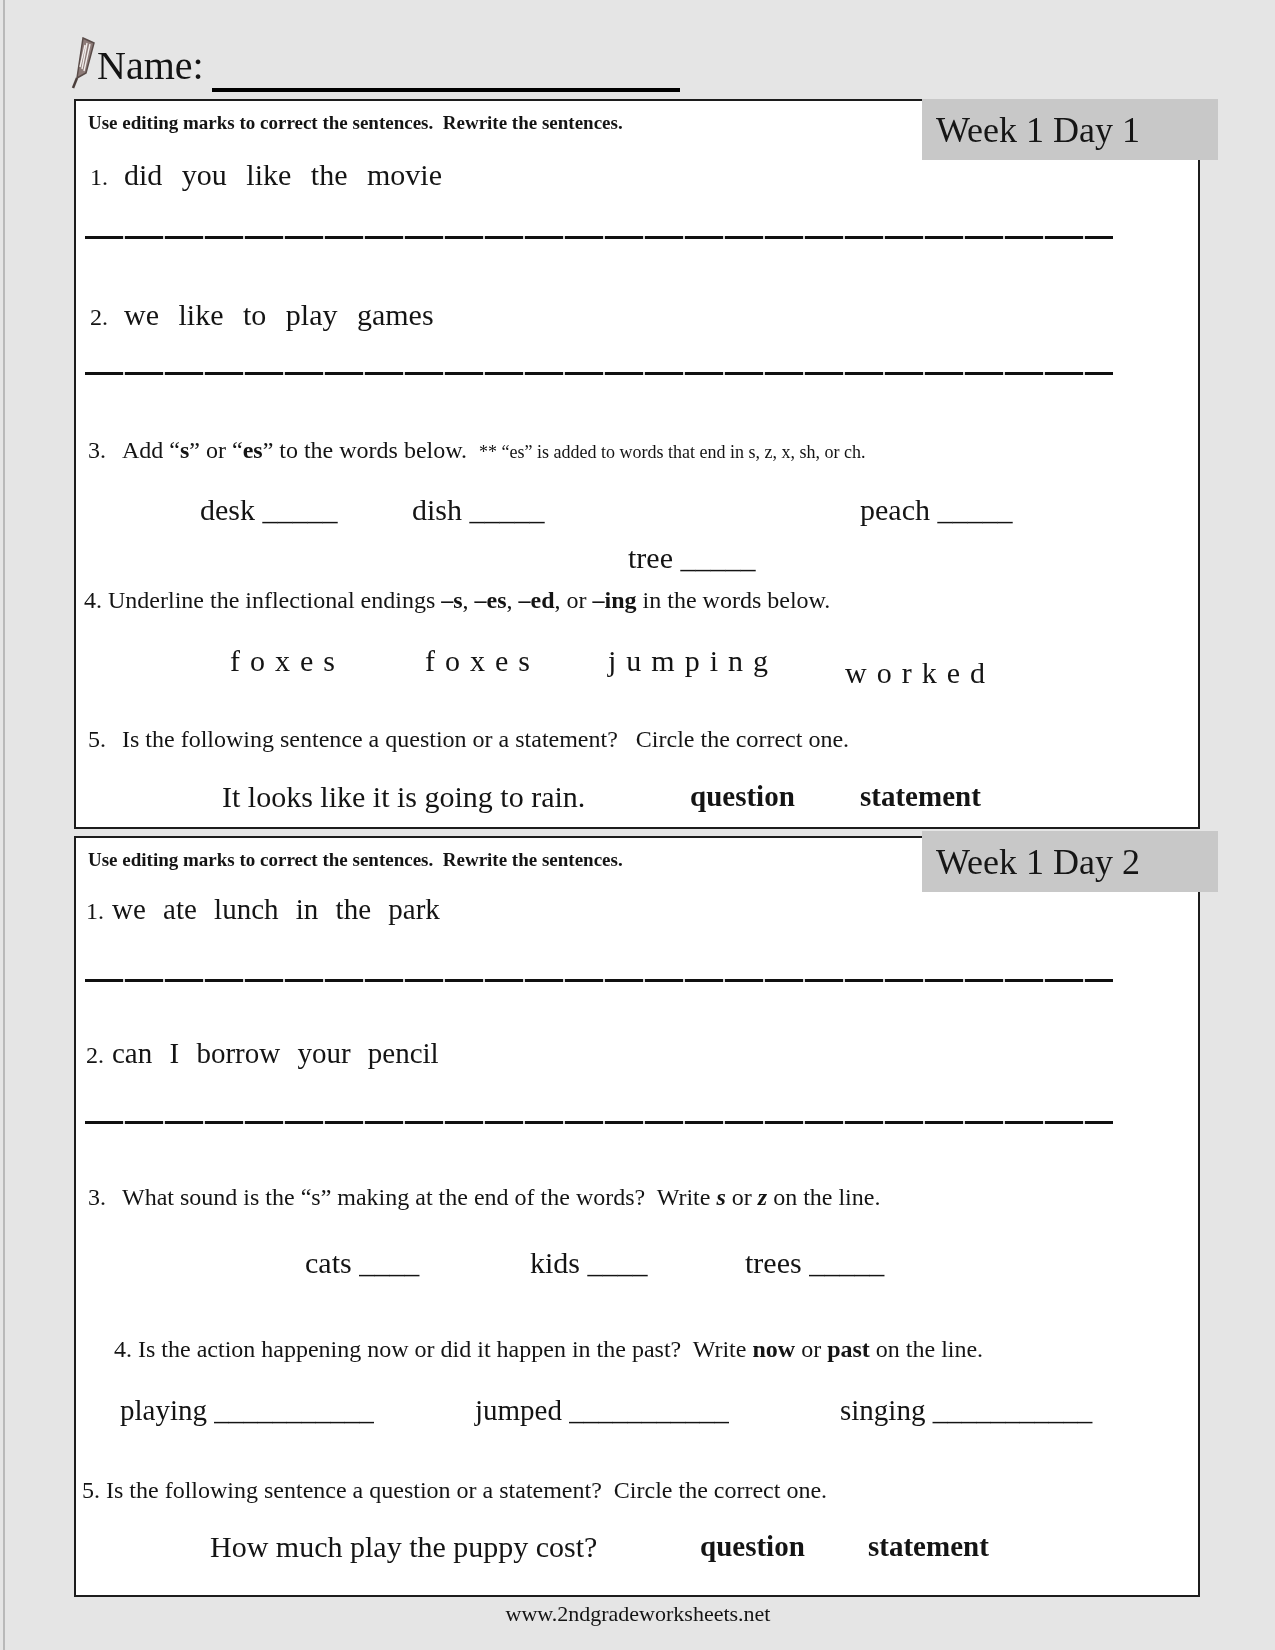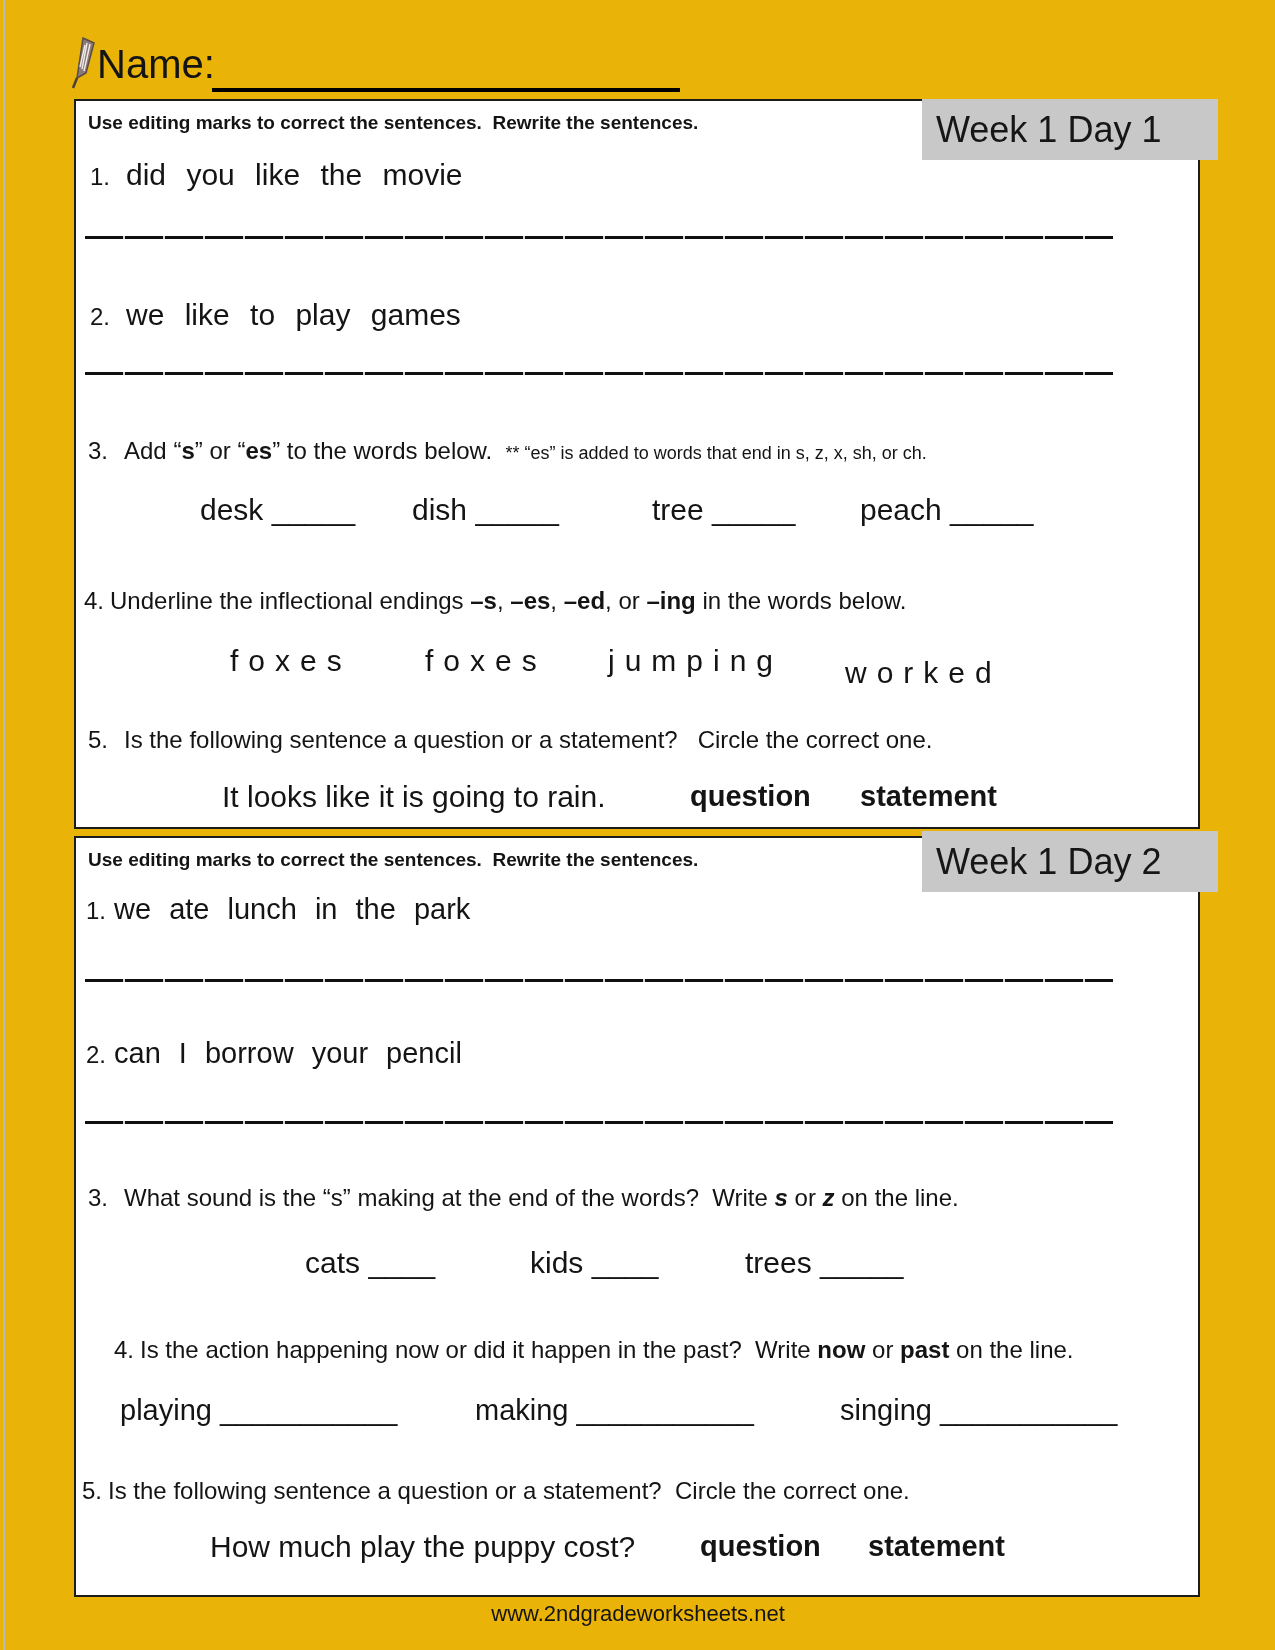--- a/index.html
+++ b/index.html
@@ -1,18 +1,18 @@
 <!DOCTYPE html>
 <html><head>
 <meta charset="utf-8">
 <style>
   html,body { margin:0; padding:0; background:#ffffff; }
   .page {
-    position:relative; width:1275px; height:1650px; background:#eab308;
-    font-family:Liberation Sans, sans-serif; color:#141414; overflow:hidden;
+    position:relative; width:1275px; height:1650px; background:#e5e5e5;
+    font-family:Liberation Serif, serif; color:#141414; overflow:hidden;
   }
   .scan-edge { position:absolute; left:3px; top:0; width:2px; height:1650px; background:#b9b9b9; }
 
   .abs { position:absolute; }
   .pre { white-space:pre; }
 
   
   .name-label { left:97px; top:42px; font-size:40px; }
   .name-line  { left:212px; top:50px; width:468px; height:38px; border-bottom:4px solid #000; }
   .quill { left:68px; top:36px; }
@@ -90,21 +90,21 @@
     <span class="sent">we like to play games</span>
   </div>
   <div class="abs write-line" style="top:372px;"></div>
 
   <div class="abs qline" style="left:88px; top:437px;">
     <span class="qnum">3.</span><span class="pre">Add “</span><span class="b pre">s</span><span class="pre">” or “</span><span class="b pre">es</span><span class="pre">” to the words below.  </span><span class="note">** “es” is added to words that end in s, z, x, sh, or ch.</span>
   </div>
   <div class="abs wordrow" style="top:493px;">
     <span class="witem" style="left:200px;"><span>desk</span> <span class="blank">_____</span></span>
     <span class="witem" style="left:412px;"><span>dish</span> <span class="blank">_____</span></span>
-    <span class="witem" style="left:652px;"><span>tree</span> <span class="blank">_____</span></span>
+    <span class="witem" style="left:628px;margin-top:48px;"><span>tree</span> <span class="blank">_____</span></span>
     <span class="witem" style="left:860px;"><span>peach</span> <span class="blank">_____</span></span>
   </div>
 
   <div class="abs qline" style="left:84px; top:587px;">
     <span class="qnum" style="margin-right:6px;">4.</span><span class="pre">Underline the inflectional endings </span><span class="b pre">–s</span><span class="pre">, </span><span class="b pre">–es</span><span class="pre">, </span><span class="b pre">–ed</span><span class="pre">, or </span><span class="b pre">–ing</span><span class="pre"> in the words below.</span>
   </div>
   <div class="abs wordrow" style="top:644px;">
     <span class="witem spaced" style="left:230px;">foxes</span>
     <span class="witem spaced" style="left:425px;">foxes</span>
     <span class="witem spaced" style="left:608px;">jumping</span>
@@ -141,21 +141,21 @@
     <span class="witem" style="left:305px;"><span>cats</span> <span class="blank">____</span></span>
     <span class="witem" style="left:530px;"><span>kids</span> <span class="blank">____</span></span>
     <span class="witem" style="left:745px;"><span>trees</span> <span class="blank">_____</span></span>
   </div>
 
   <div class="abs qline" style="left:82px; top:1336px;margin-left:32px;">
     <span class="qnum" style="margin-right:6px;">4.</span><span class="pre">Is the action happening now or did it happen in the past?  Write </span><span class="b pre">now</span><span class="pre"> or </span><span class="b pre">past</span><span class="pre"> on the line.</span>
   </div>
   <div class="abs wordrow" style="top:1394px;">
     <span class="witem" style="left:120px; font-size:29px;"><span>playing</span> <span class="blank">___________</span></span>
-    <span class="witem" style="left:475px; font-size:29px;"><span>making</span> <span class="blank">___________</span></span>
+    <span class="witem" style="left:475px; font-size:29px;"><span>jumped</span> <span class="blank">___________</span></span>
     <span class="witem" style="left:840px; font-size:29px;"><span>singing</span> <span class="blank">___________</span></span>
   </div>
 
   <div class="abs qline" style="left:82px; top:1477px;">
     <span class="qnum" style="margin-right:6px;">5.</span><span class="pre">Is the following sentence a question or a statement?  Circle the correct one.</span>
   </div>
   <div class="abs wordrow" style="top:1530px;">
     <span class="csent" style="left:210px;">How much play the puppy cost?</span>
     <span class="choice" style="left:700px;">question</span>
     <span class="choice" style="left:868px;">statement</span>

